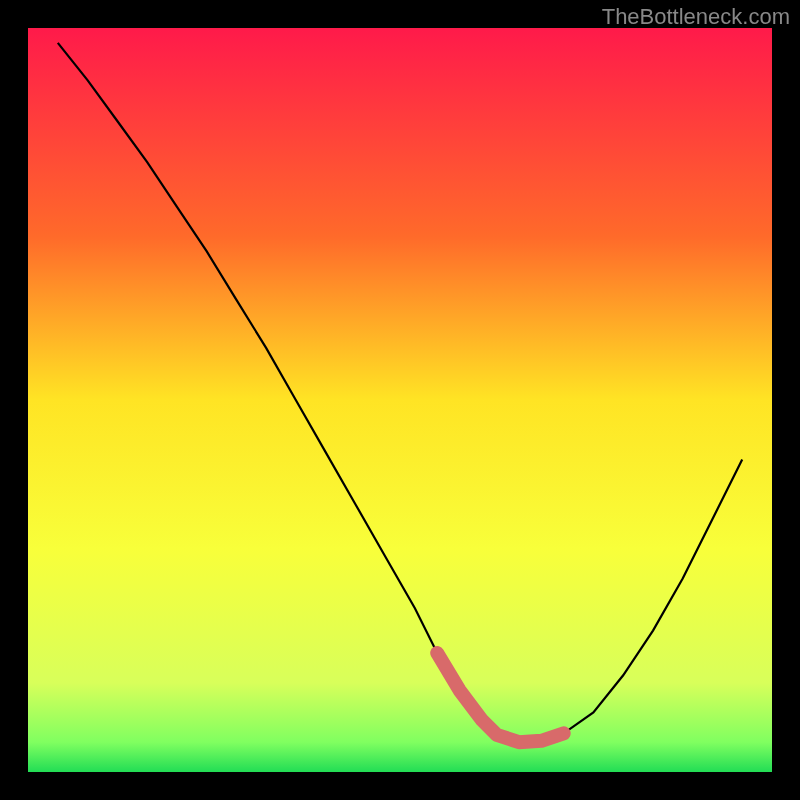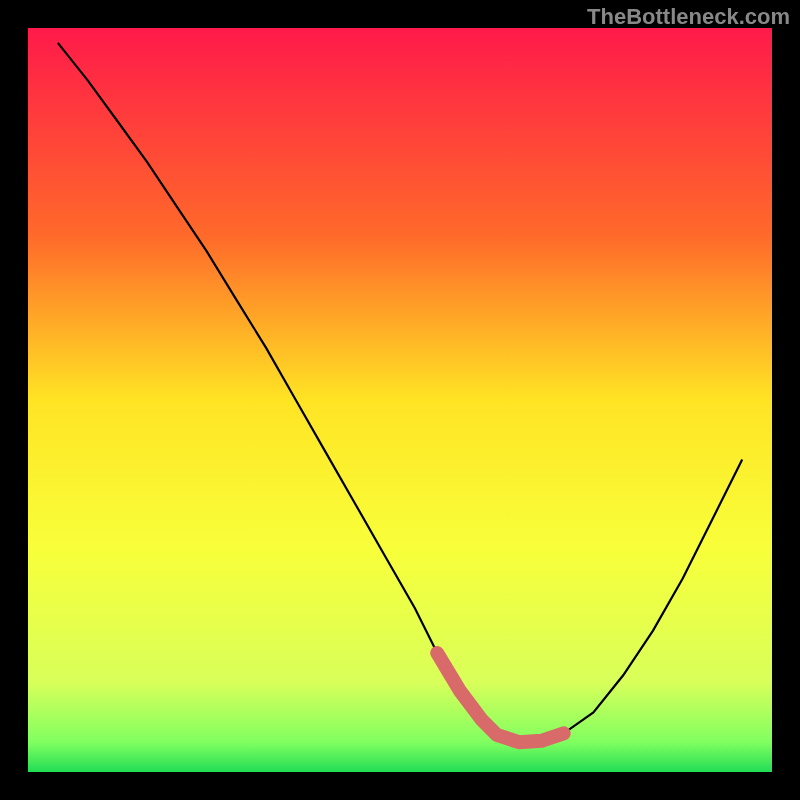--- a/index.html
+++ b/index.html
@@ -17,21 +17,21 @@
     left: 0;
     width: 800px;
     height: 800px;
   }
   .watermark {
     position: absolute;
     top: 4px;
     right: 10px;
     color: #888;
     font-size: 22px;
-    font-weight: bold;
+    font-weight: normal;
     z-index: 10;
   }
 </style>
 </head>
 <body>
 
 <div class="chart-container">
   <svg id="chart-svg" width="800" height="800" viewBox="0 0 800 800">
     <defs>
       <linearGradient id="bg-grad" x1="0" y1="0" x2="0" y2="1">

